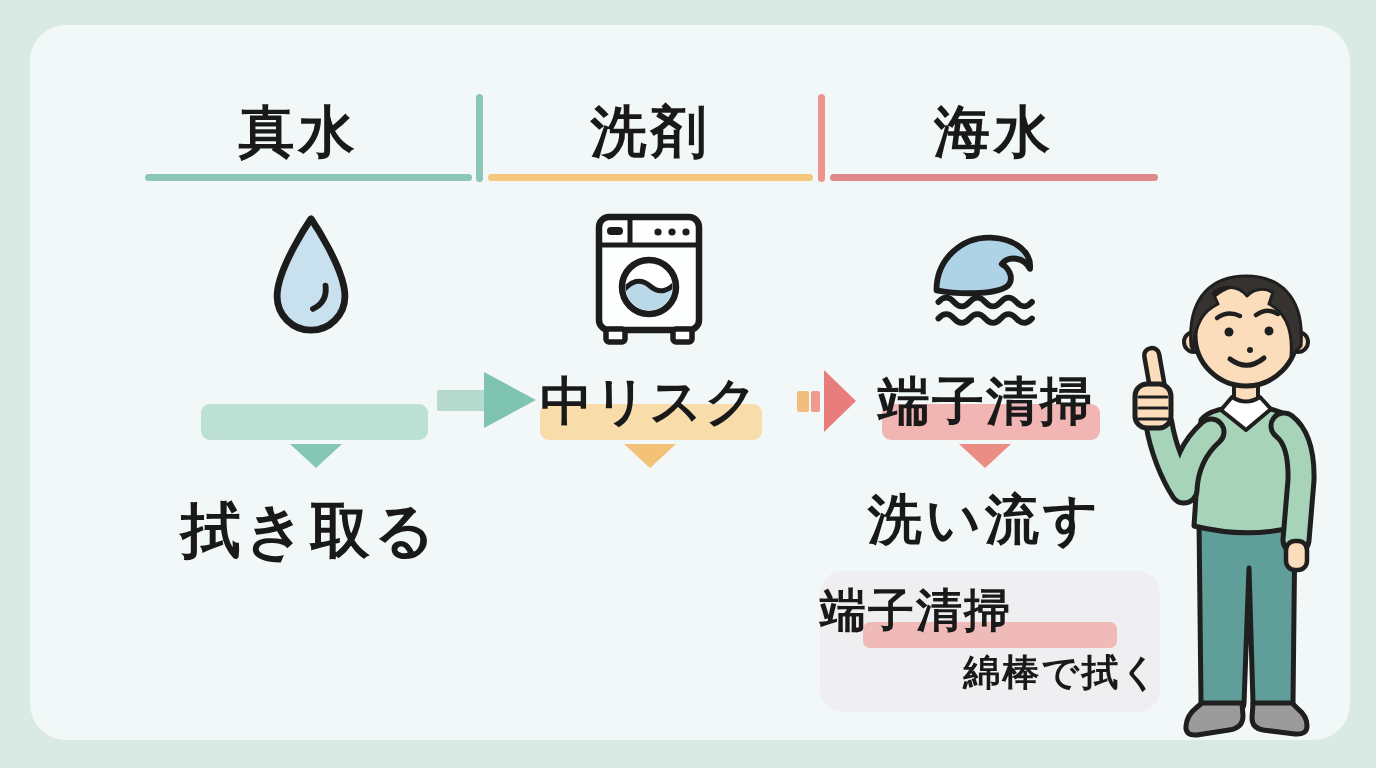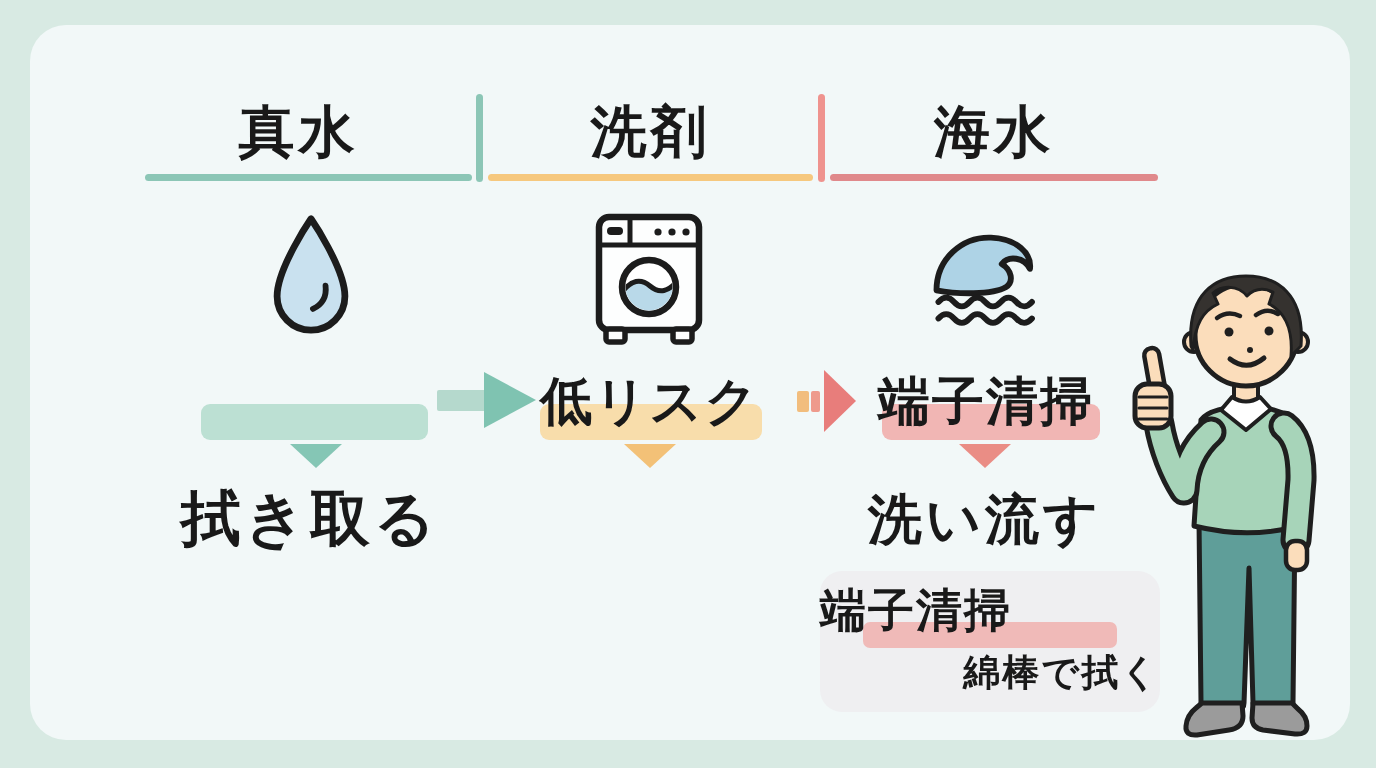--- a/index.html
+++ b/index.html
@@ -90,35 +90,35 @@
   <svg class="abs" style="left:928px;top:226px;" width="128" height="112" viewBox="0 0 130 115">
     <path d="M8 66 C 8 34 34 11 64 12 C 90 13 106 28 104 44 C 98 32 82 30 75 39 C 85 45 88 57 79 63 C 66 71 28 70 8 66 Z" fill="#aed3e6" stroke="#1c1c1c" stroke-width="6" stroke-linejoin="round"></path>
     <path d="M10 78 Q 18 69 26 78 Q 34 87 42 78 Q 50 69 58 78 Q 66 87 74 78 Q 82 69 90 78 Q 98 87 106 78" fill="none" stroke="#1c1c1c" stroke-width="6" stroke-linecap="round"></path>
     <path d="M10 95 Q 18 86 26 95 Q 34 104 42 95 Q 50 86 58 95 Q 66 104 74 95 Q 82 86 90 95 Q 98 104 106 95" fill="none" stroke="#1c1c1c" stroke-width="6" stroke-linecap="round"></path>
   </svg>
 
   <div class="band" style="left:201px;width:227px;background:#bce0d3;"></div>
   <div class="band" style="left:540px;width:222px;background:#f8ddab;"></div>
   <div class="band" style="left:882px;width:218px;background:#f1b6b4;"></div>
 
-  <div class="risk" style="left:500px;width:300px;">低リスク</div>
+  <div class="risk" style="left:500px;width:300px;">中リスク</div>
   <div class="risk" style="left:838px;width:296px;">端子清掃</div>
 
   <div class="tri" style="left:290px;border-top:24px solid #85c6b5;"></div>
   <div class="tri" style="left:624px;border-top:24px solid #f3c177;"></div>
   <div class="tri" style="left:959px;border-top:24px solid #ea8d85;"></div>
 
   <div class="arrow-shaft" style="left:437px;top:390px;width:50px;height:21px;background:#b5d9cd;"></div>
   <div class="arrow-head" style="left:484px;top:372px;border-top:28px solid transparent;border-bottom:28px solid transparent;border-left:52px solid #7fc3b1;"></div>
 
   <div class="arrow-shaft" style="left:797px;top:391px;width:12px;height:21px;background:#f2bd7d;"></div>
   <div class="arrow-shaft" style="left:811px;top:391px;width:9px;height:21px;background:#ee9a8c;"></div>
   <div class="arrow-head" style="left:824px;top:370px;border-top:31px solid transparent;border-bottom:31px solid transparent;border-left:32px solid #e87d7b;"></div>
 
-  <div class="action" style="left:160px;width:300px;">拭き取る</div>
+  <div class="action" style="left:160px;width:300px;margin-top:12px;">拭き取る</div>
   <div class="action" style="left:837px;width:296px;font-size:54px;">洗い流す</div>
 
   <div class="note-box">
     <div class="note-band"></div>
     <div class="note-title">端子清掃</div>
     <div class="note-sub">綿棒で拭く</div>
   </div>
 
   <svg class="man" viewBox="0 0 230 510">
 

